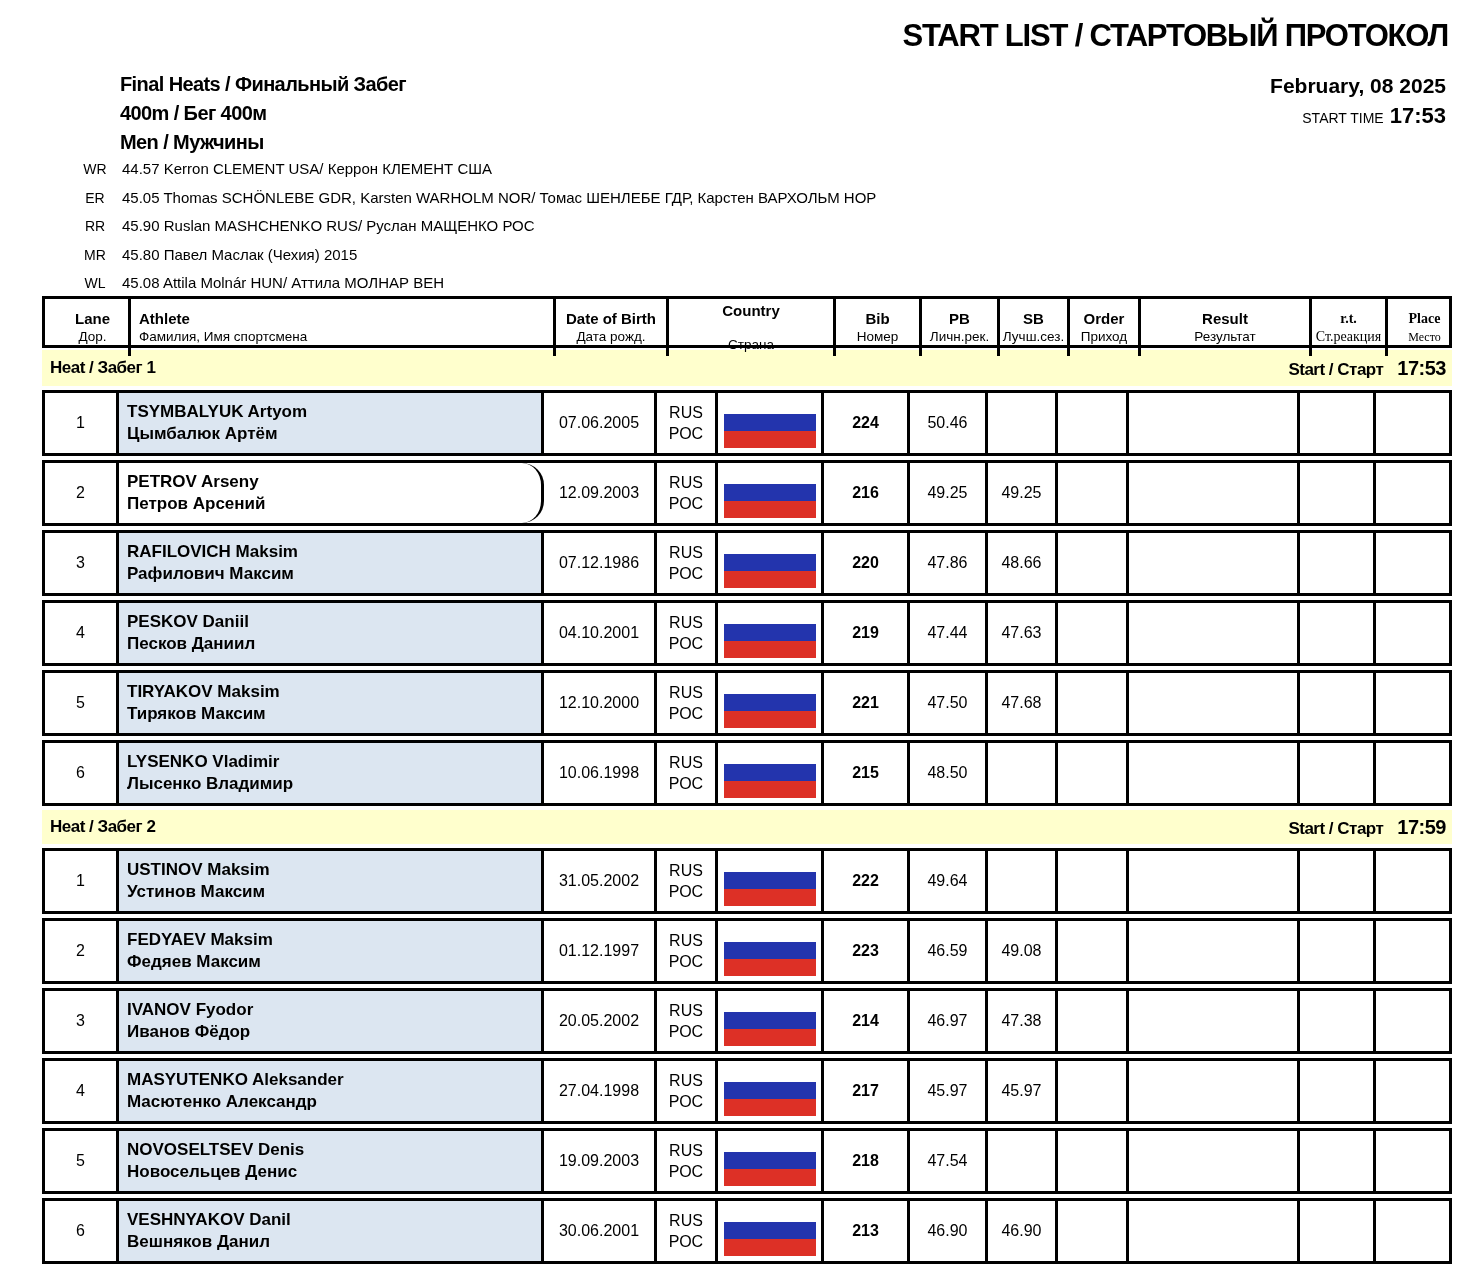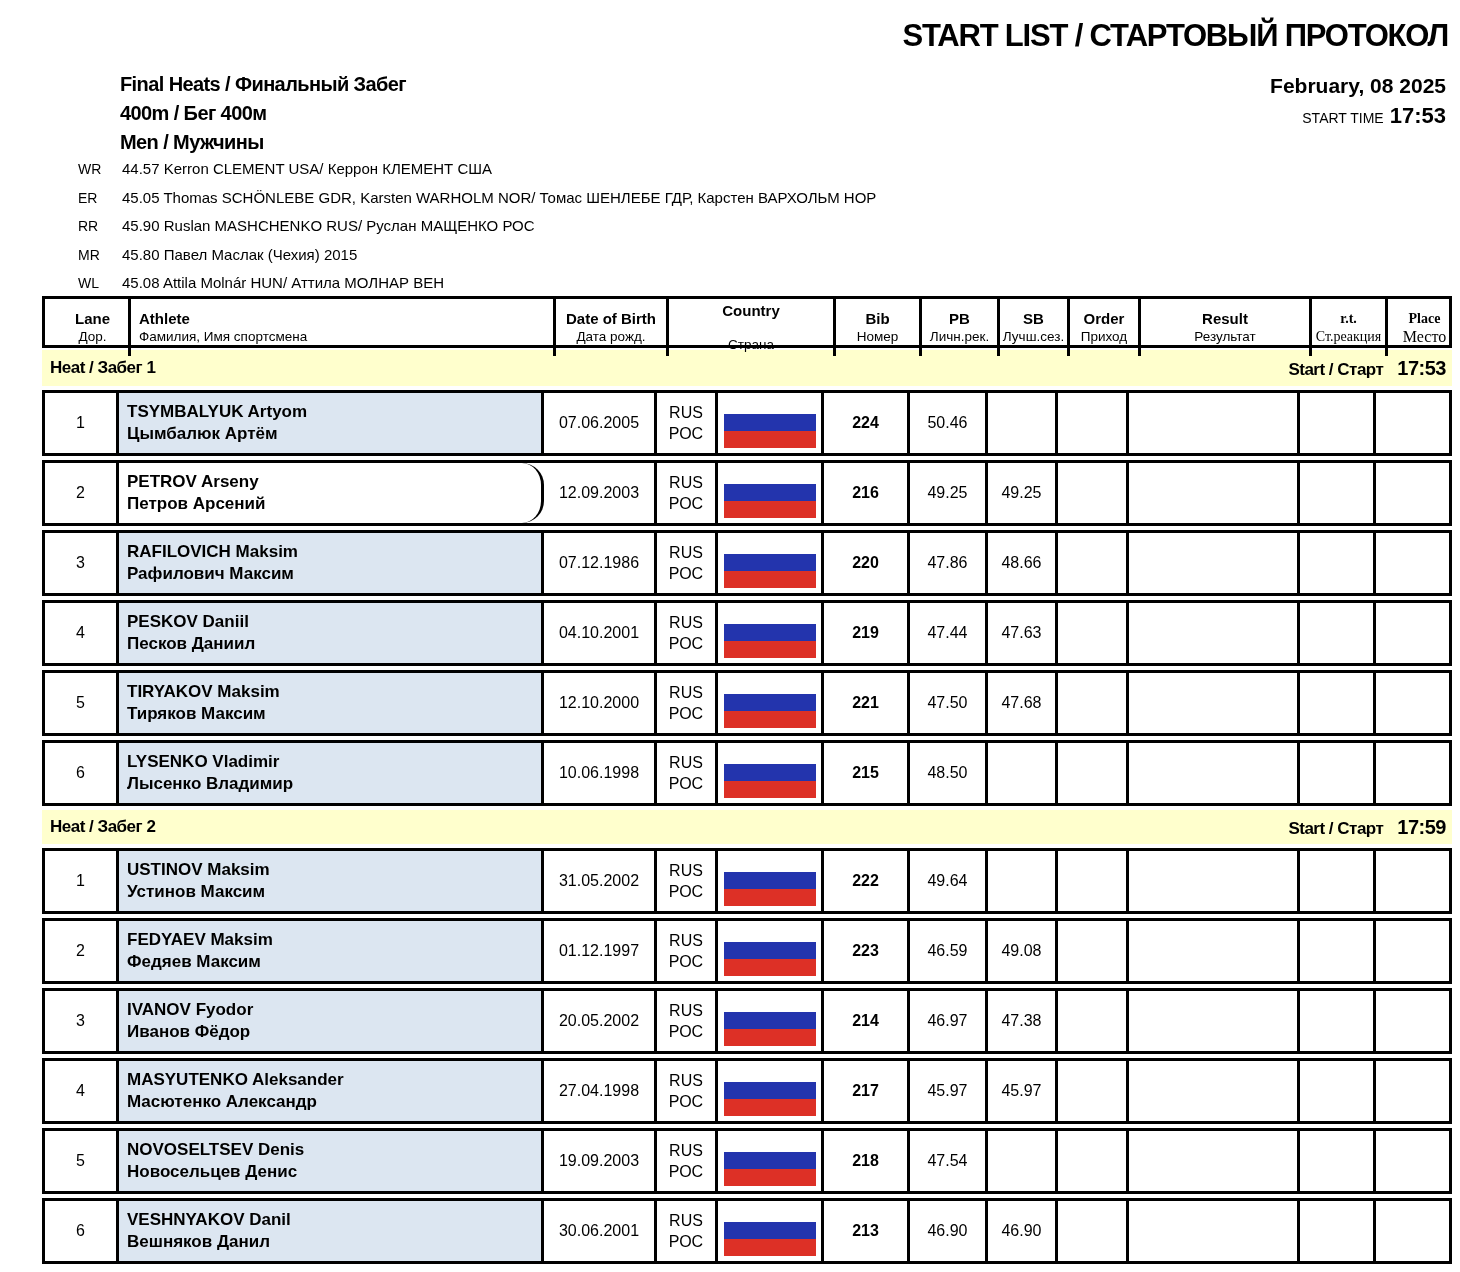--- a/index.html
+++ b/index.html
@@ -19,35 +19,35 @@
              letter-spacing:-1.2px;white-space:nowrap;}
   .event-block{position:absolute;left:120px;top:70px;font-weight:900;font-size:20px;
                letter-spacing:-0.6px;line-height:29px;}
   .date-line{position:absolute;top:74px;right:14px;font-size:21px;font-weight:bold;}
   .time-line{position:absolute;top:103px;right:14px;font-size:14px;}
   .time-line .tval{font-size:22px;font-weight:bold;margin-left:6px;}
 
   
   .records{position:absolute;left:78px;top:160px;font-size:15px;}
   .rec{display:flex;align-items:baseline;height:28.5px;}
-  .rec .rlabel{width:34px;text-align:left;margin-right:10px;font-size:14px;}
+  .rec .rlabel{width:34px;text-align:center;margin-right:10px;font-size:14px;}
   .rec .rtext{white-space:nowrap;}
 
   
   .table{position:absolute;left:42px;top:296px;width:1410px;}
   .grid{display:grid;grid-template-columns:74px 425px 113px 61px 106px 86px 78px 70px 71px 171px 76px 73px;}
   .thead{border:3px solid #000;height:52px;margin-bottom:2px;padding-left:12px;}
   .hc{border-right:3px solid #000;display:flex;flex-direction:column;justify-content:center;
       align-items:center;padding:2px 4px;}
   .hc.last{border-right:none;}
   .hc .hen{font-weight:bold;font-size:15px;line-height:19px;}
   .hc .hru{font-size:13.5px;line-height:18px;}
   .hc.left{align-items:flex-start;padding-left:8px;}
   .hc.serif .hen{font-family:"Liberation Serif","DejaVu Serif",serif;font-weight:600;font-size:14px;}
-  .hc.serif .hru{font-family:"Liberation Serif","DejaVu Serif",serif;font-size:16px;}
+  .hc.serif .hru{font-family:"Liberation Serif","DejaVu Serif",serif;font-size:12px;}
   .hc.serif.small .hru{font-size:14px;}
   .span2{grid-column:span 2;gap:16px;}
 
   .band{height:36px;background:var(--band-yellow,#ffffcd);margin-bottom:4px;
         display:flex;align-items:center;justify-content:space-between;padding:0 6px 0 8px;gap:6px;}
   .band .bleft{font-weight:900;font-size:17px;letter-spacing:-0.5px;}
   .band .bright{font-weight:900;font-size:17px;letter-spacing:-0.5px;display:flex;align-items:baseline;}
   .band .btime{font-size:20px;margin-left:14px;font-weight:900;}
   .band.b2{height:34px;}
 

